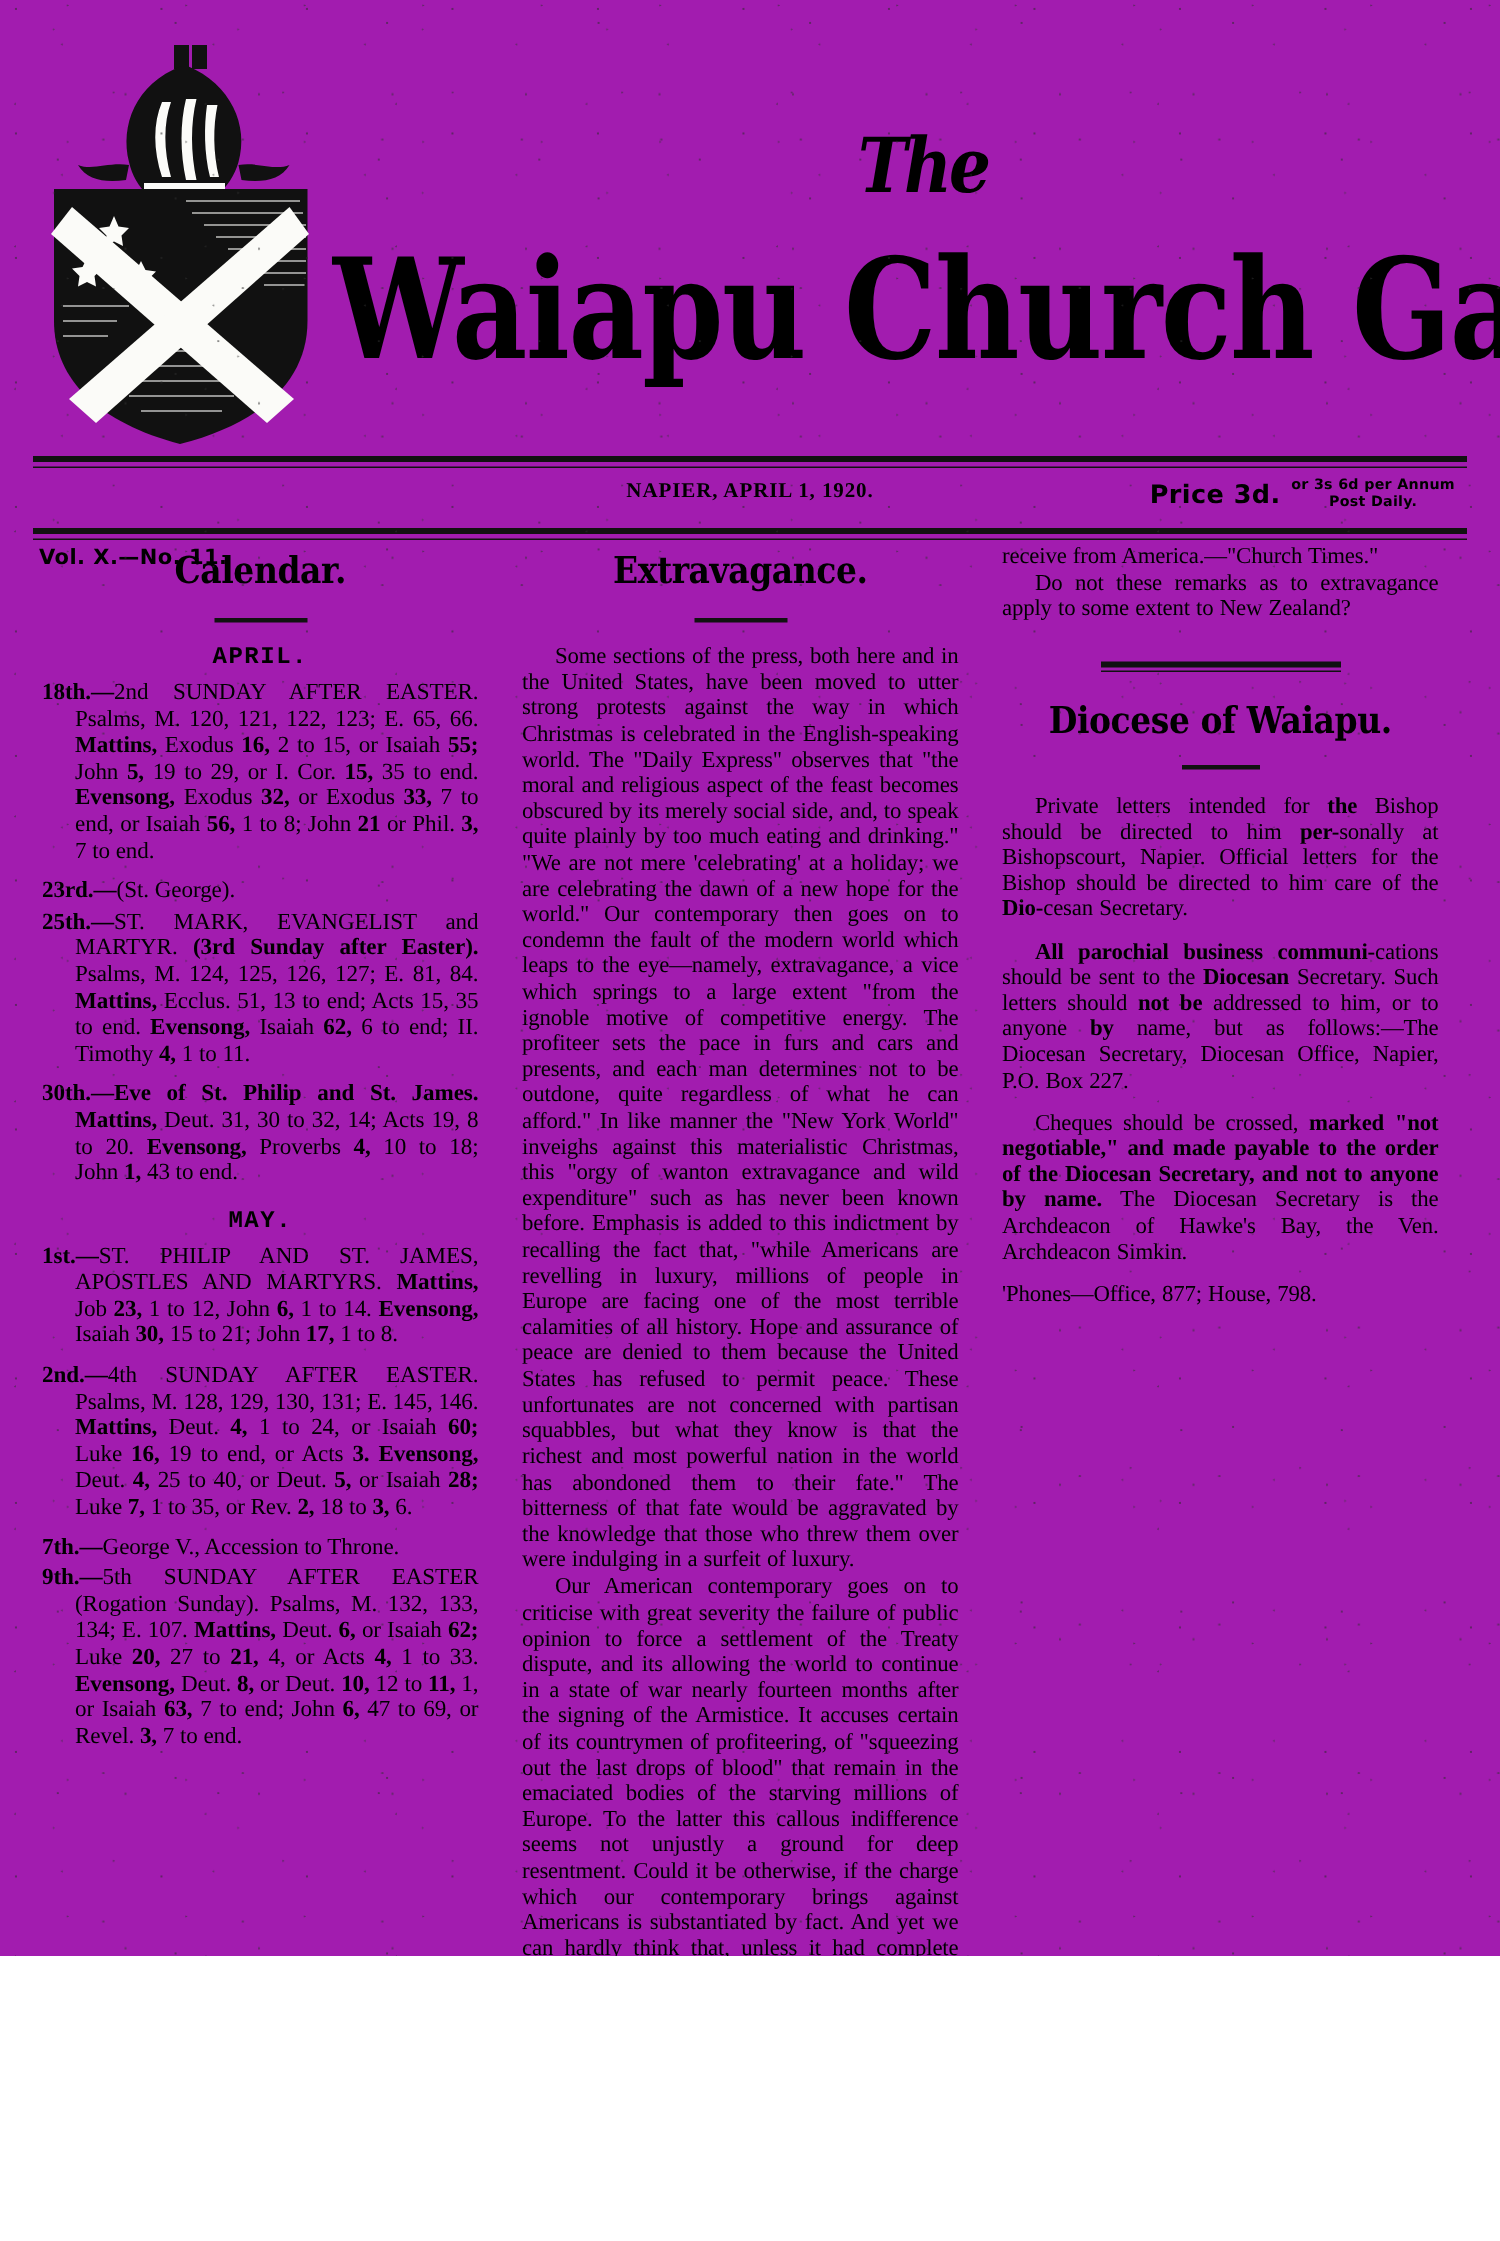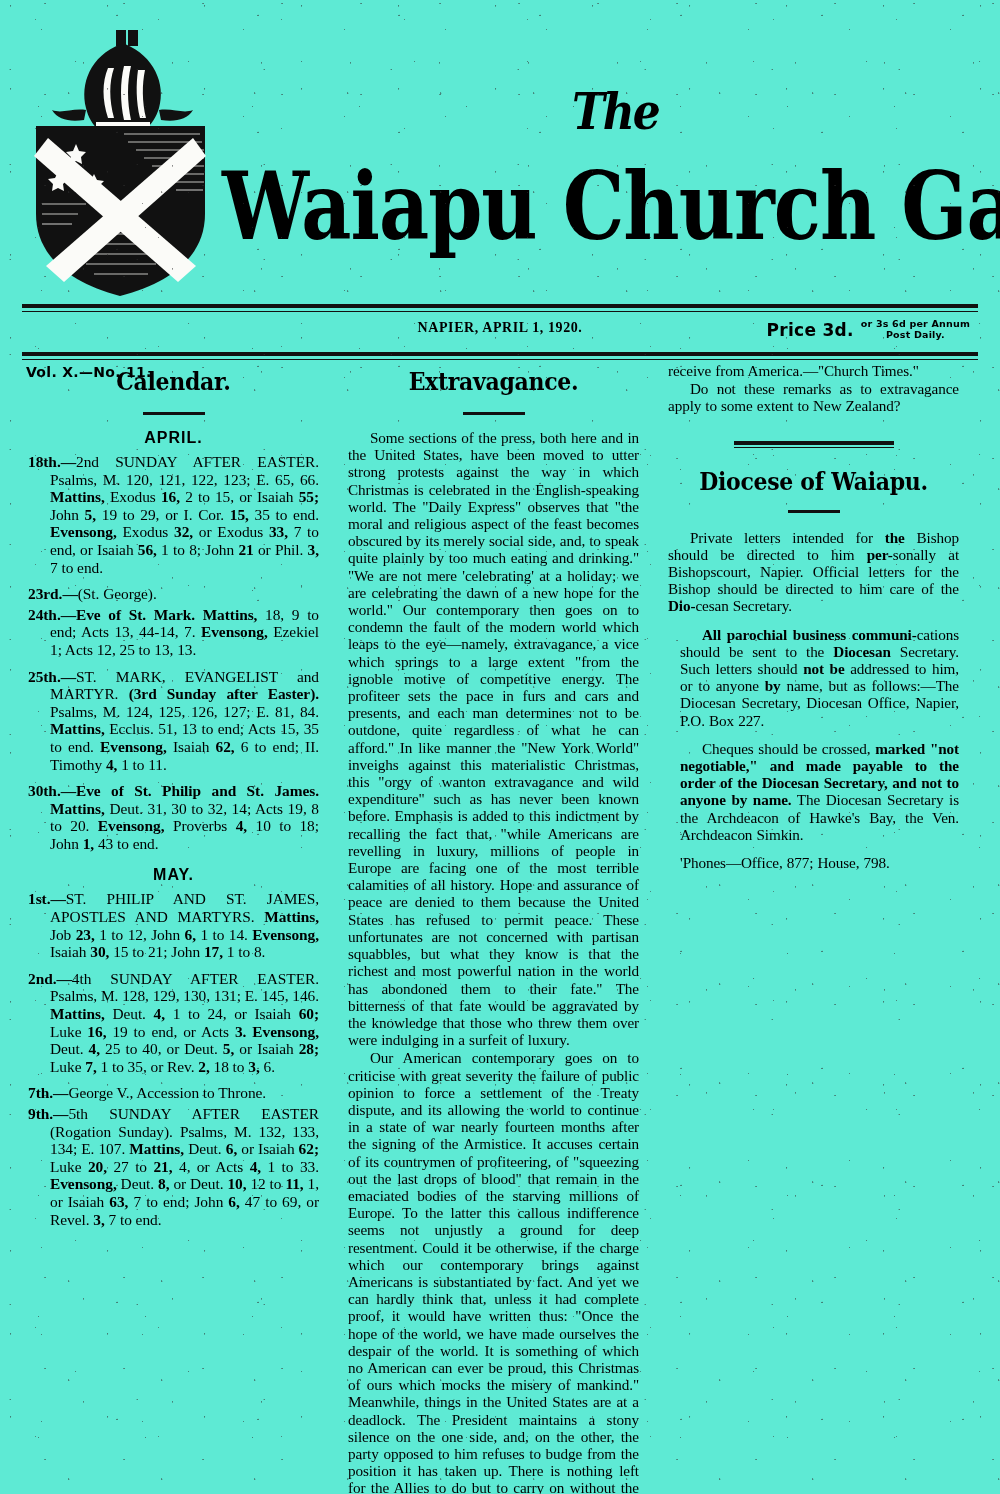--- a/index.html
+++ b/index.html
@@ -3,22 +3,22 @@
 <meta charset="utf-8">
 <style>
   html, body {
     margin: 0;
     padding: 0;
     background: #ffffff;
   }
   .page {
     position: relative;
     width: 1000px;
-    height: 1494px;
-    background: #5eead4;
+    height: 1304px;
+    background: #a21caf;
     overflow: hidden;
     font-family: "Liberation Serif", "DejaVu Serif", serif;
     color: #000;
     box-sizing: border-box;
   }
   
   .speckle {
     position: absolute;
     inset: 0;
     pointer-events: none;
@@ -155,21 +155,21 @@
     width: 52px;
     border-top: 3px solid #111;
     margin: 16px auto 16px auto;
   }
   .month {
     text-align: center;
     font-weight: bold;
     font-size: 16px;
     letter-spacing: 1px;
     margin: 14px 0 6px 0;
-    font-family: Liberation Sans, sans-serif;
+    font-family: Liberation Mono, monospace;
   }
   .cal-entry {
     font-size: 15.4px;
     line-height: 17.6px;
     text-align: justify;
     text-indent: -22px;
     padding-left: 22px;
     margin-bottom: 9px;
     letter-spacing: -.05px;
   }
@@ -179,21 +179,21 @@
   p.body {
     font-size: 15.2px;
     line-height: 17.2px;
     text-align: justify;
     text-indent: 22px;
     margin: 0 0 1px 0;
     letter-spacing: -.1px;
     word-spacing: .4px;
   }
   p.body.noindent { text-indent: 0; }
-  p.body.gap { margin-top: 11px; margin-left: 12px; }
+  p.body.gap { margin-top: 11px; }
   p.body b { font-weight: bold; }
 </style>
 </head>
 <body>
 
 <div class="page">
 
   <div class="masthead">
 
     <svg class="crest" viewBox="0 0 185 275">
@@ -260,21 +260,20 @@
 
   <div class="columns">
 
     <div class="col" id="col1">
       <div class="sec-head">Calendar.</div>
       <div class="head-rule"></div>
       <div id="cal-body">
           <div class="month">APRIL.</div>
           <div class="cal-entry"><b>18th.—</b>2nd SUNDAY AFTER EASTER. Psalms, M. 120, 121, 122, 123; E. 65, 66. <b>Mattins,</b> Exodus <b>16,</b> 2 to 15, or Isaiah <b>55;</b> John <b>5,</b> 19 to 29, or I. Cor. <b>15,</b> 35 to end. <b>Evensong,</b> Exodus <b>32,</b> or Exodus <b>33,</b> 7 to end, or Isaiah <b>56,</b> 1 to 8; John <b>21</b> or Phil. <b>3,</b> 7 to end.</div>
           <div class="cal-entry tight"><b>23rd.—</b>(St. George).</div>
-          <div class="cal-entry"><b>24th.—Eve of St. Mark. Mattins,</b> 18, 9 to end; Acts 13, 44-14, 7. <b>Evensong,</b> Ezekiel 1; Acts 12, 25 to 13, 13.</div>
           <div class="cal-entry"><b>25th.—</b>ST. MARK, EVANGELIST and MARTYR. <b>(3rd Sunday after Easter).</b> Psalms, M. 124, 125, 126, 127; E. 81, 84. <b>Mattins,</b> Ecclus. 51, 13 to end; Acts 15, 35 to end. <b>Evensong,</b> Isaiah <b>62,</b> 6 to end; II. Timothy <b>4,</b> 1 to 11.</div>
           <div class="cal-entry"><b>30th.—Eve of St. Philip and St. James. Mattins,</b> Deut. 31, 30 to 32, 14; Acts 19, 8 to 20. <b>Evensong,</b> Proverbs <b>4,</b> 10 to 18; John <b>1,</b> 43 to end.</div>
           <div class="month">MAY.</div>
           <div class="cal-entry"><b>1st.—</b>ST. PHILIP AND ST. JAMES, APOSTLES AND MARTYRS. <b>Mattins,</b> Job <b>23,</b> 1 to 12, John <b>6,</b> 1 to 14. <b>Evensong,</b> Isaiah <b>30,</b> 15 to 21; John <b>17,</b> 1 to 8.</div>
           <div class="cal-entry"><b>2nd.—</b>4th SUNDAY AFTER EASTER. Psalms, M. 128, 129, 130, 131; E. 145, 146. <b>Mattins,</b> Deut. <b>4,</b> 1 to 24, or Isaiah <b>60;</b> Luke <b>16,</b> 19 to end, or Acts <b>3. Evensong,</b> Deut. <b>4,</b> 25 to 40, or Deut. <b>5,</b> or Isaiah <b>28;</b> Luke <b>7,</b> 1 to 35, or Rev. <b>2,</b> 18 to <b>3,</b> 6.</div>
           <div class="cal-entry tight"><b>7th.—</b>George V., Accession to Throne.</div>
           <div class="cal-entry"><b>9th.—</b>5th SUNDAY AFTER EASTER (Rogation Sunday). Psalms, M. 132, 133, 134; E. 107. <b>Mattins,</b> Deut. <b>6,</b> or Isaiah <b>62;</b> Luke <b>20,</b> 27 to <b>21,</b> 4, or Acts <b>4,</b> 1 to 33. <b>Evensong,</b> Deut. <b>8,</b> or Deut. <b>10,</b> 12 to <b>11,</b> 1, or Isaiah <b>63,</b> 7 to end; John <b>6,</b> 47 to 69, or Revel. <b>3,</b> 7 to end.</div>
         </div>
     </div>
 

